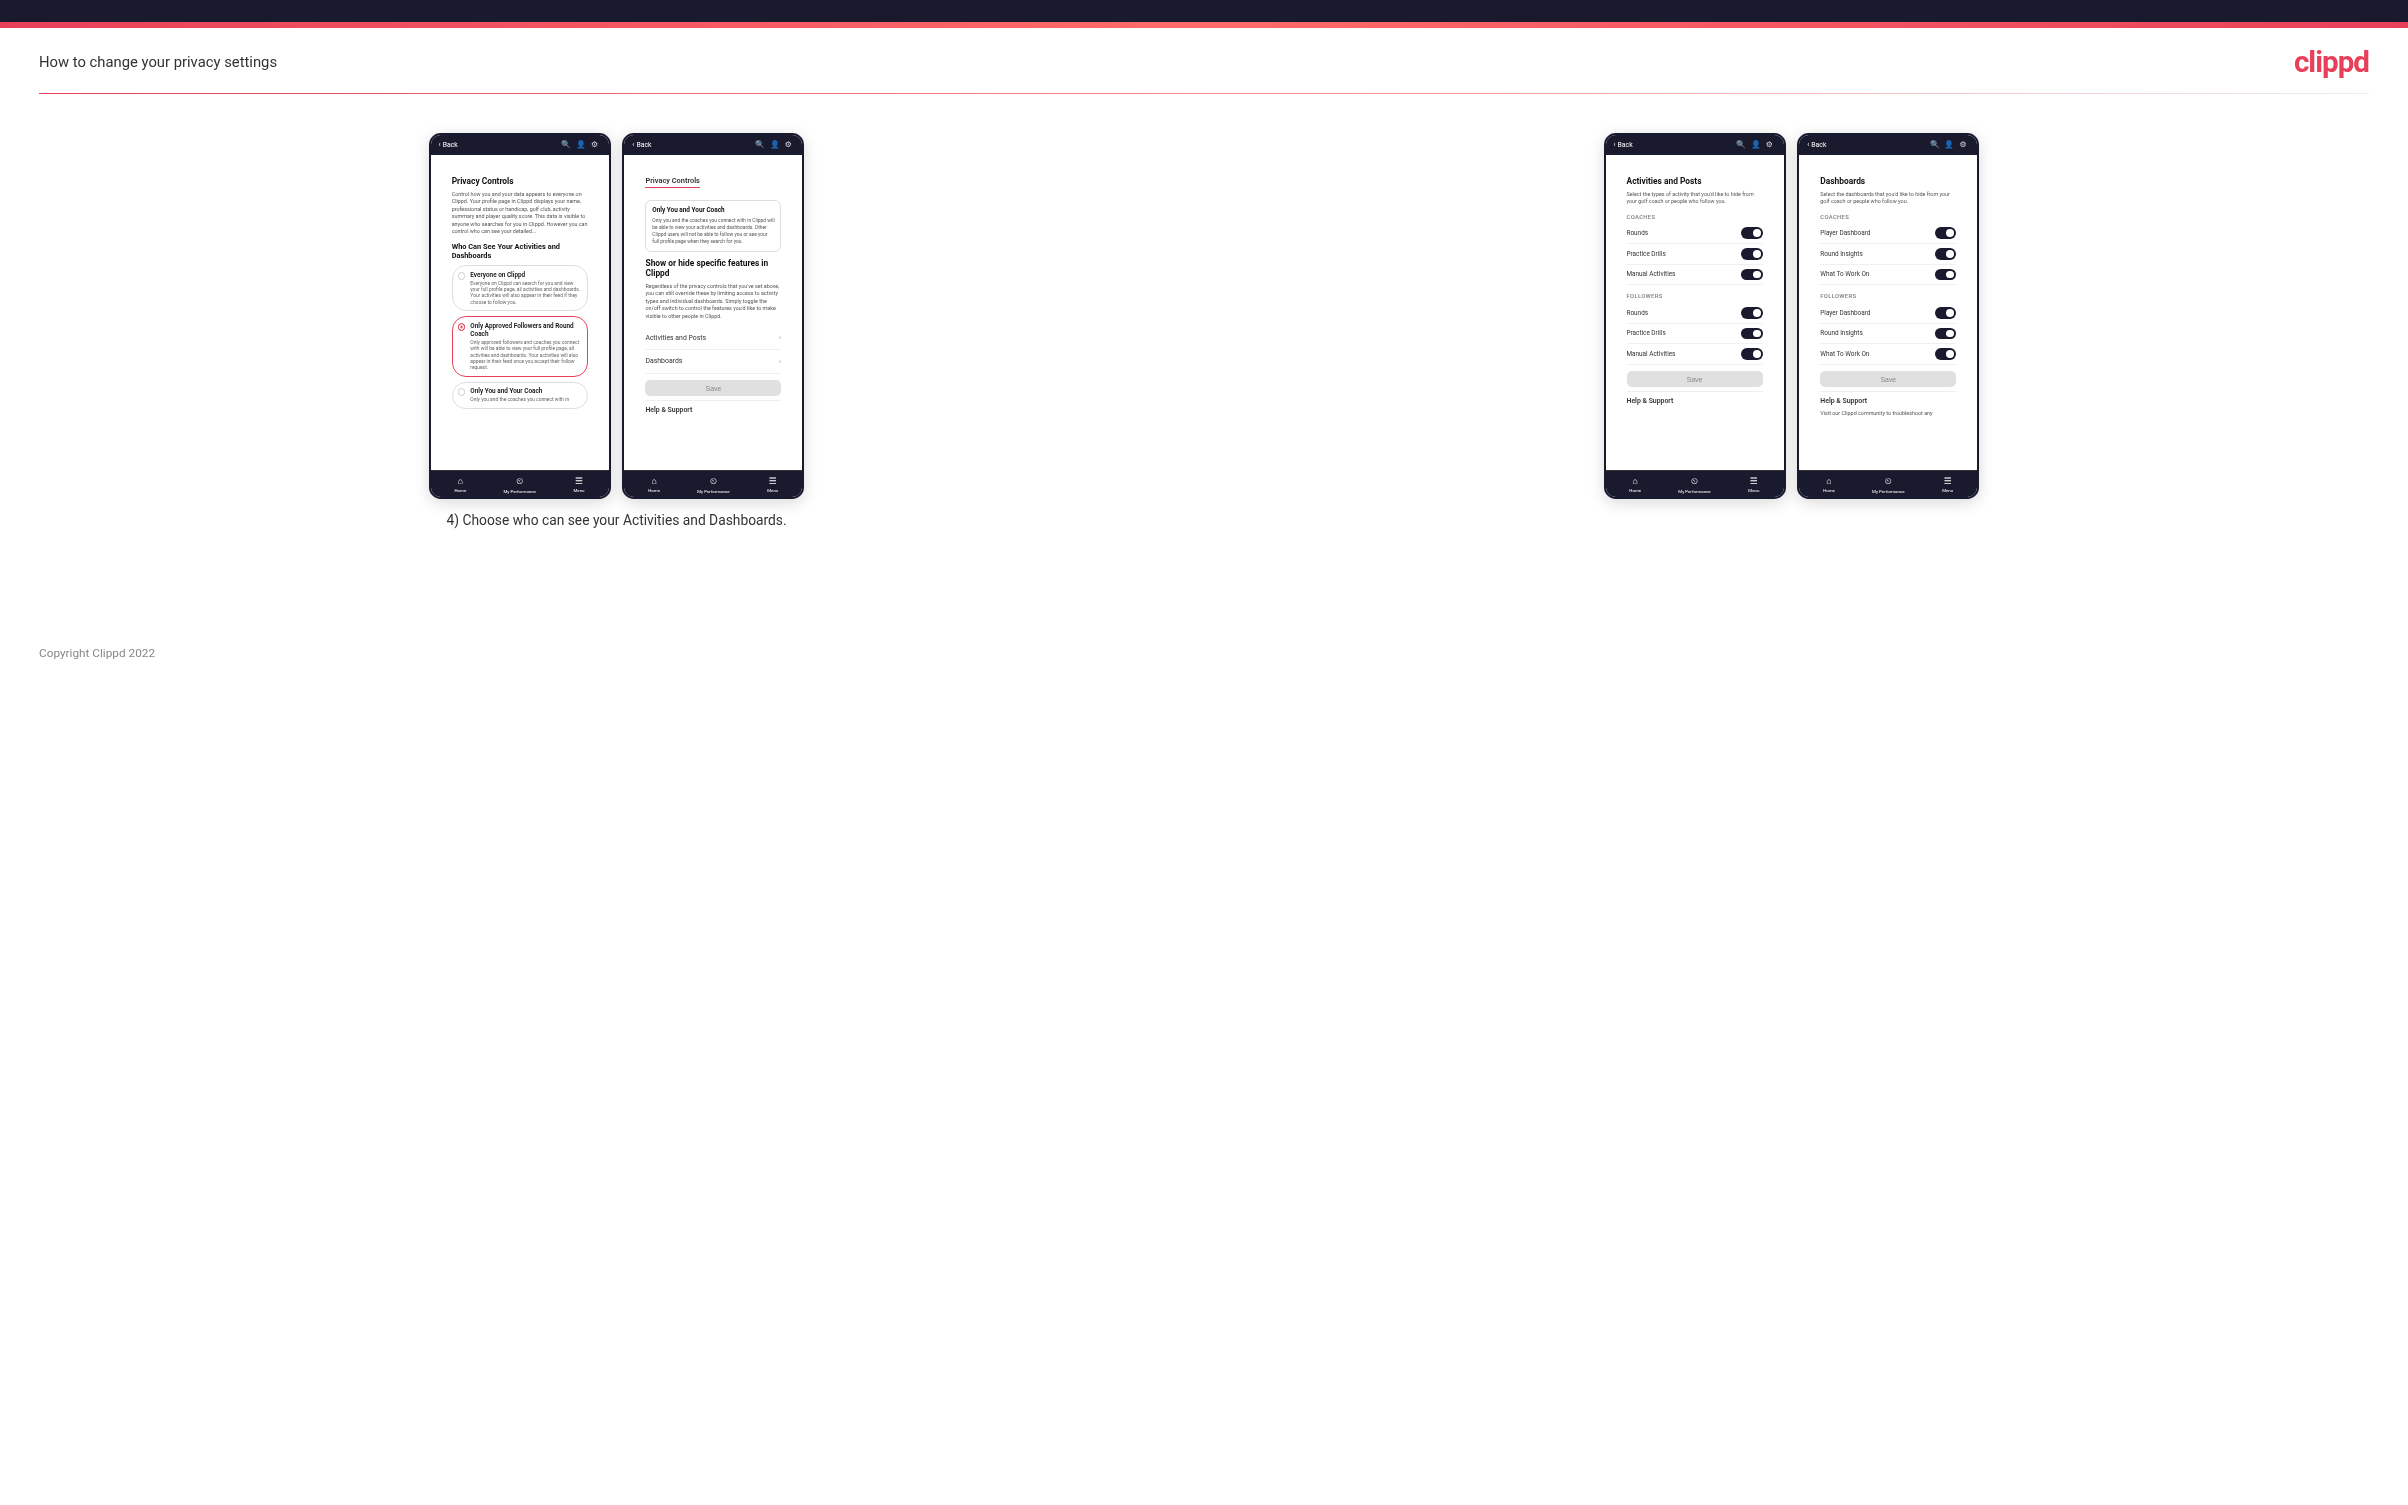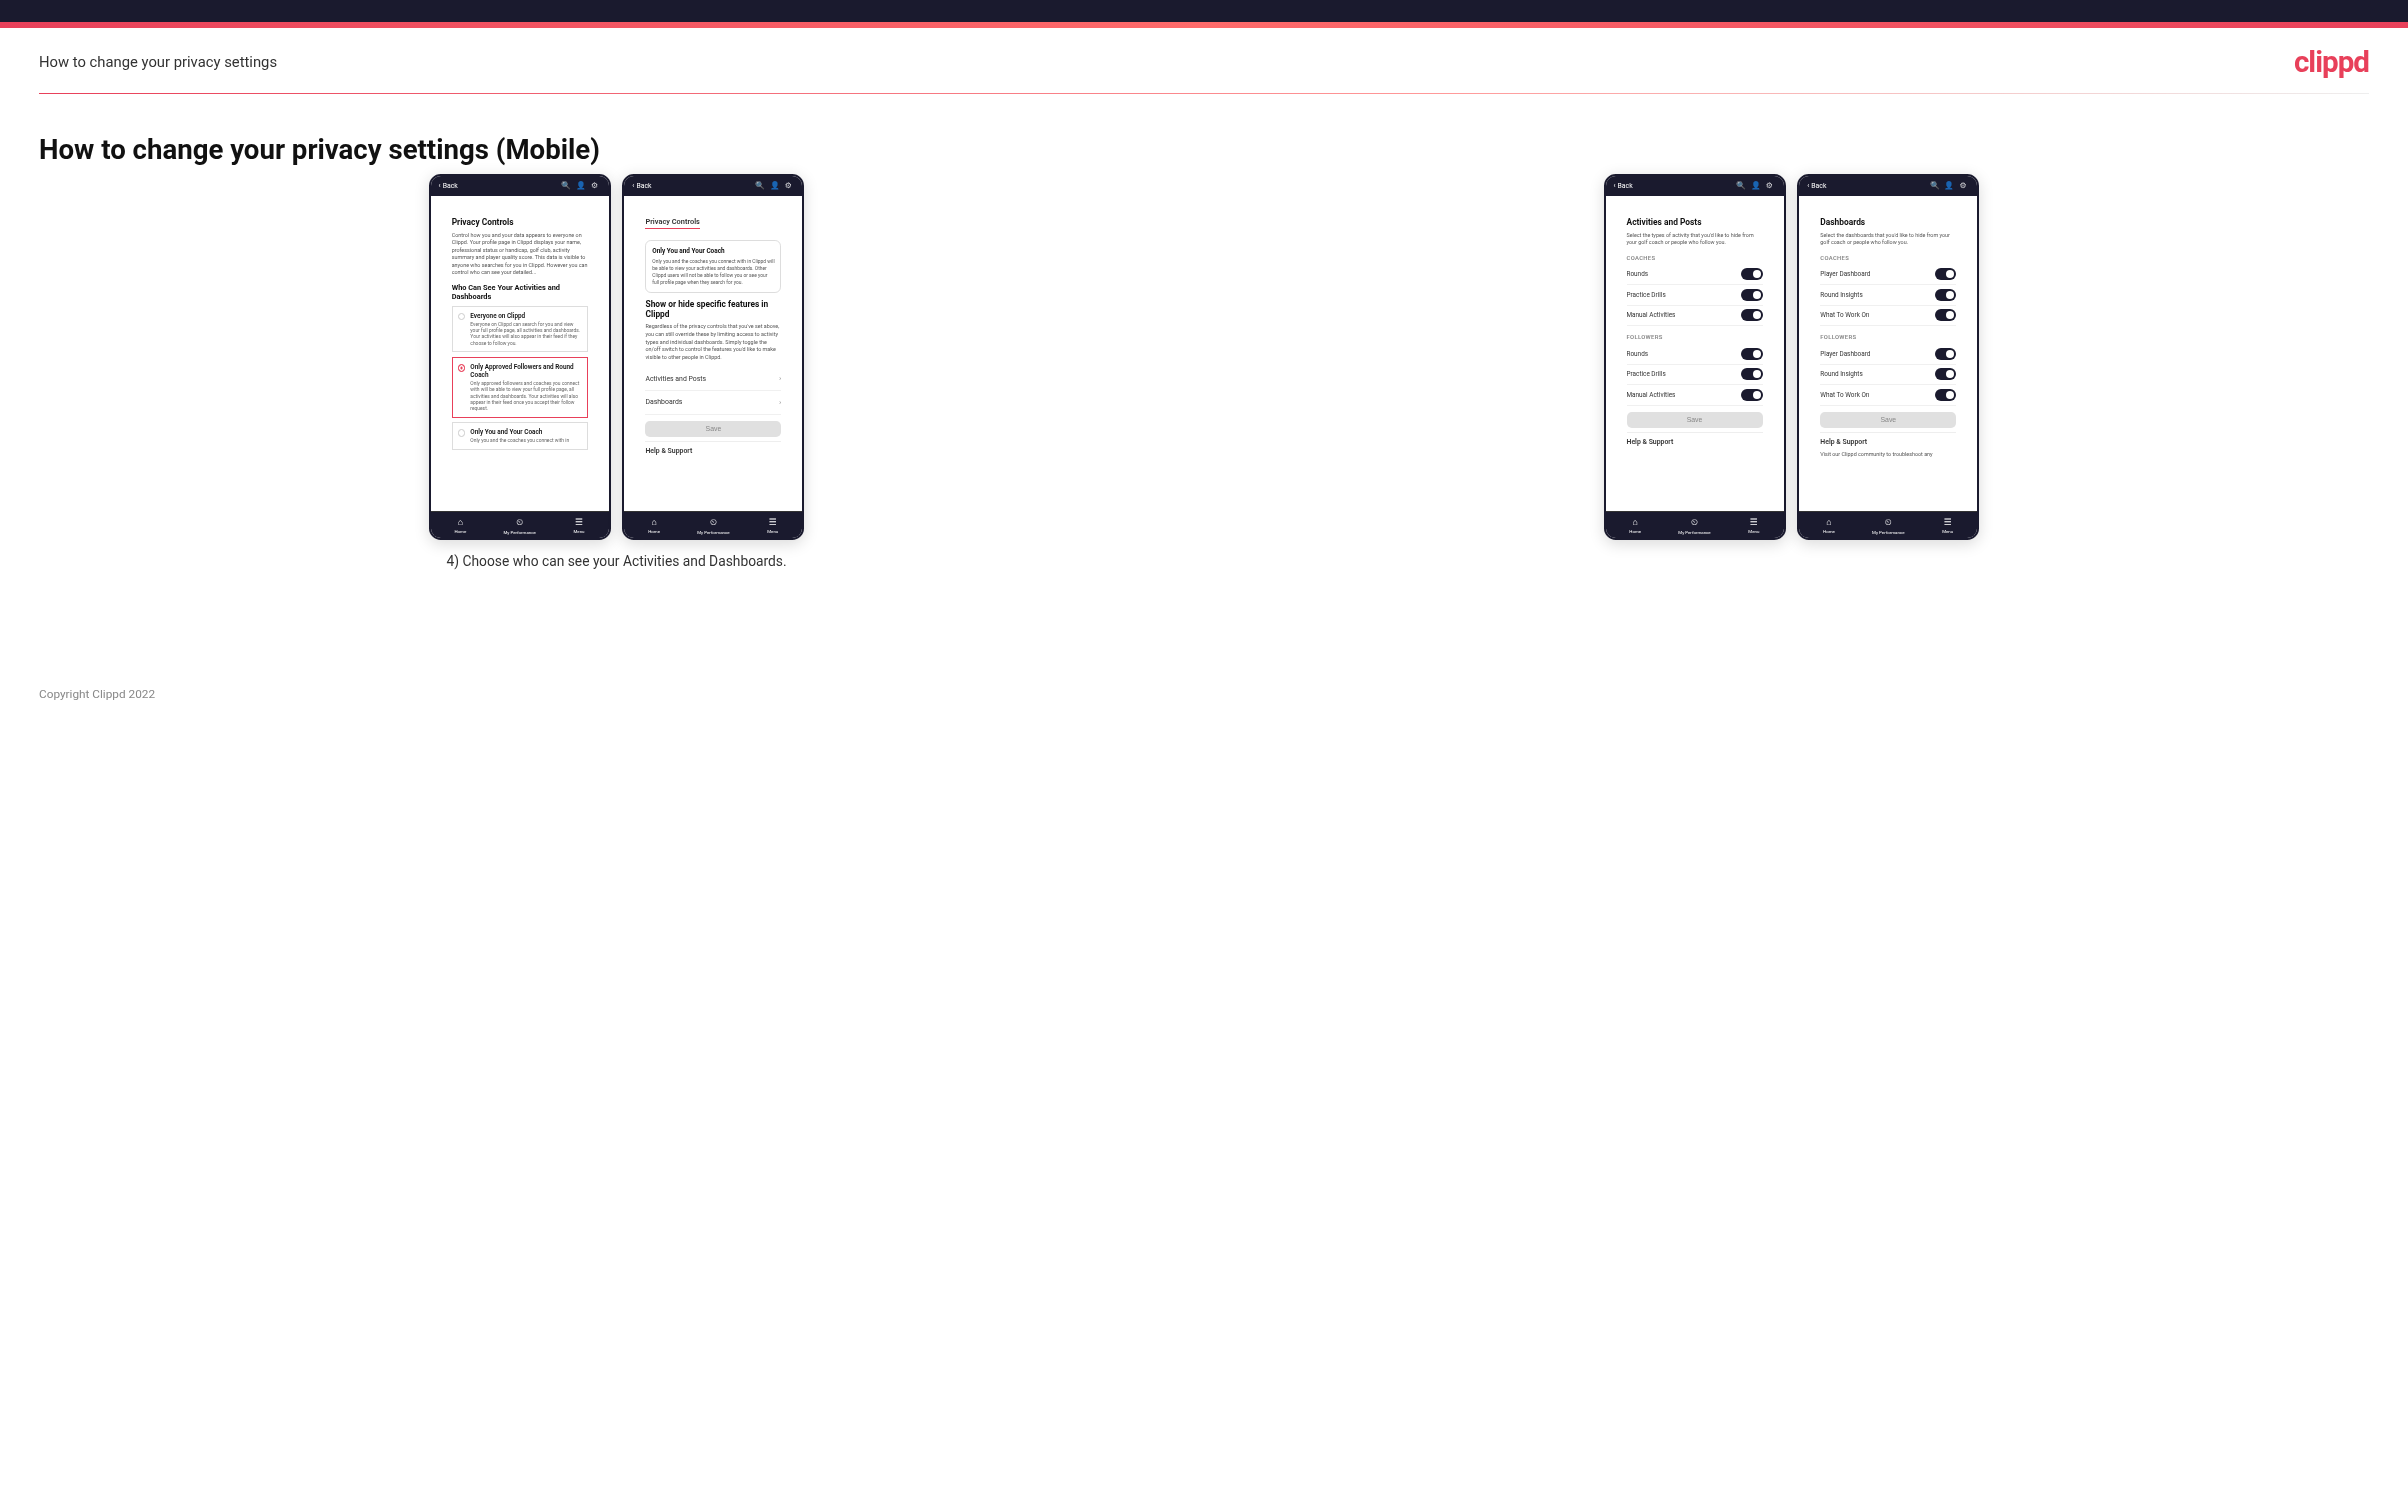--- a/index.html
+++ b/index.html
@@ -197,21 +197,21 @@
       flex-direction: column;
       gap: 4.9px;
       margin: 3.9px 0;
     }
     .radio-item {
       display: flex;
       align-items: flex-start;
       gap: 4.9px;
       padding: 4.9px;
       border: 0.5px solid #ddd;
-      border-radius: 0;
+      border-radius: 14px;
     }
     .radio-item.selected {
       border-color: #e8405a;
     }
     .radio-circle {
       width: 7.9px;
       height: 7.9px;
       border-radius: 50%;
       border: 1.5px solid #ccc;
       flex-shrink: 0;
@@ -341,21 +341,20 @@
 </div>
 
 <div class="header">
   <span class="header-title">How to change your privacy settings</span>
   <span class="logo">clippd</span>
 </div>
 
 <div class="header-divider"></div>
 
 <div class="main">
-  <h1 class="page-title">How to change your privacy settings (Mobile)</h1>
 
   <div class="screenshots-row">
 
     <div class="screenshot-group">
       <div class="screenshots-pair">
 
         <div class="phone-mockup">
           <div class="phone-top-bar">
             <div class="phone-back-btn">
               <span>‹</span>

